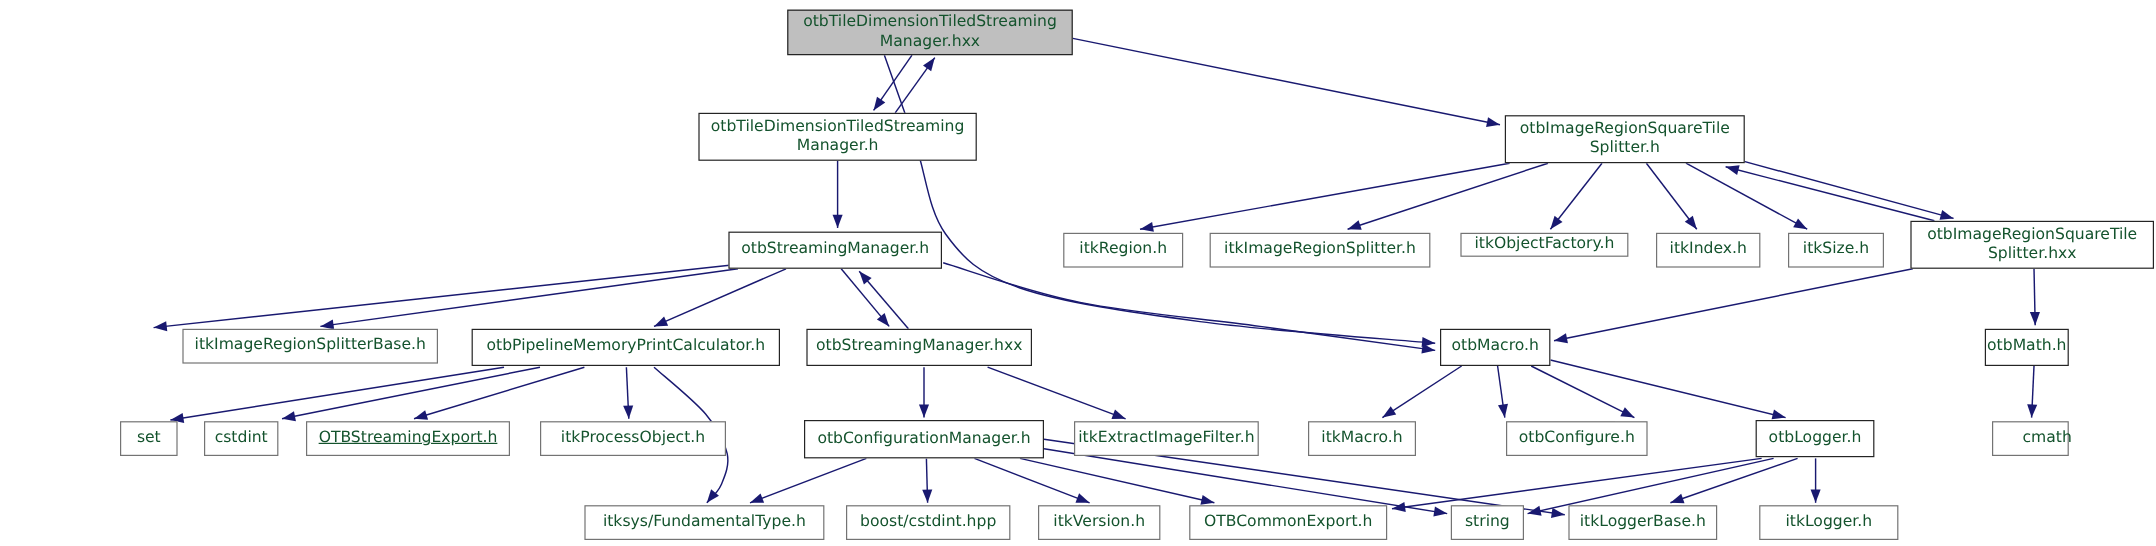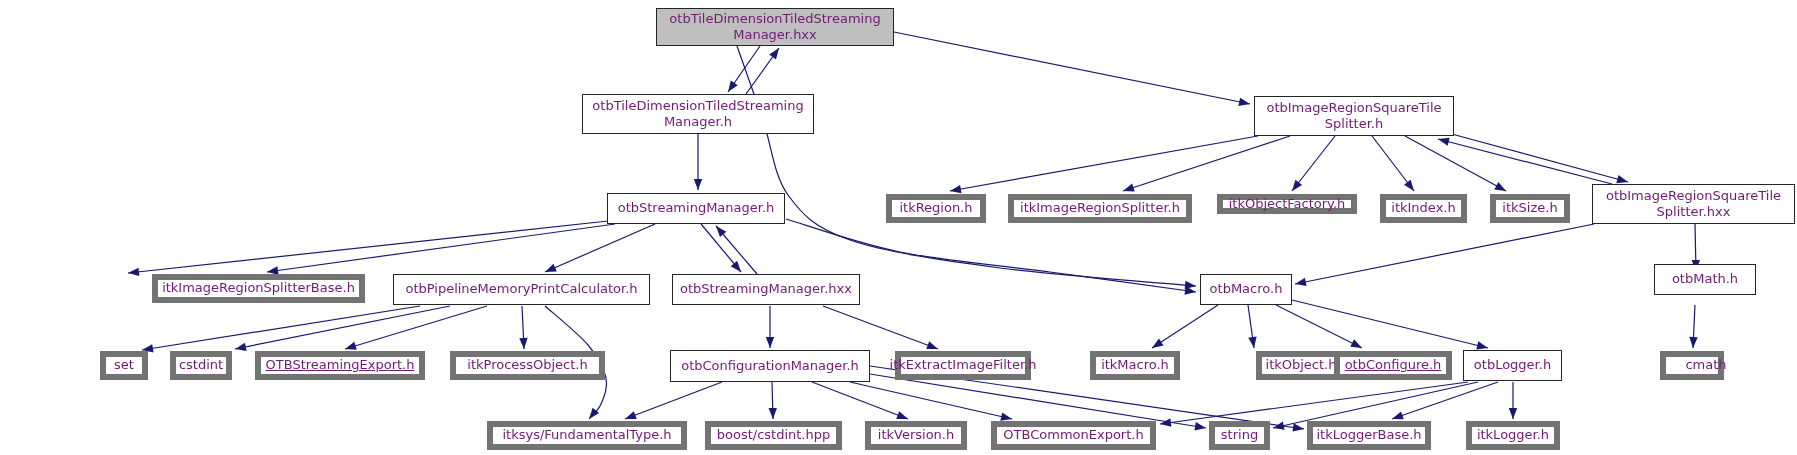--- a/index.html
+++ b/index.html
@@ -3,34 +3,34 @@
 <meta charset="utf-8">
 <style>
   html,body{margin:0;padding:0;background:#ffffff;}
   #canvas{
     position:relative;
     width:1797px;height:455px;
     overflow:hidden;
     background:#ffffff;
     font-family:"DejaVu Sans","Liberation Sans",sans-serif;
     font-size:13px;
-    color:#701a75;
+    color:#14532d;
   }
   #edge-layer{position:absolute;left:0;top:0;width:1797px;height:455px;}
   .node{
     position:absolute;
     box-sizing:border-box;
     display:flex;
     align-items:center;
     justify-content:center;
     text-align:center;
     white-space:pre-line;
     line-height:1.25;
     background:#ffffff;
-    border:6px solid #737373;
+    border:1px solid #737373;
     cursor:default;
     z-index:2;
   }
   .node.doc{border:1.5px solid #242424;cursor:pointer;}
   .node.main{background:#bfbfbf;border:1.8px solid #242424;}
 </style>
 </head>
 <body>
 
 <div id="canvas">
@@ -131,32 +131,32 @@
     <div class="node plain" style="left: 1008px; top: 194px; width: 184px; height: 29px;">itkImageRegionSplitter.h</div>
     <div class="node plain" style="left: 1217px; top: 194px; width: 140px; height: 20px;">itkObjectFactory.h</div>
     <div class="node plain" style="left: 1380px; top: 194px; width: 87px; height: 29px;">itkIndex.h</div>
     <div class="node plain" style="left: 1490px; top: 194px; width: 80px; height: 29px;">itkSize.h</div>
     <div class="node doc" style="left: 1592px; top: 184px; width: 203px; height: 40px;">otbImageRegionSquareTile
 Splitter.hxx</div>
     <div class="node plain" style="left: 152px; top: 274px; width: 213px; height: 29px;">itkImageRegionSplitterBase.h</div>
     <div class="node doc" style="left: 393px; top: 274px; width: 257px; height: 31px;">otbPipelineMemoryPrintCalculator.h</div>
     <div class="node doc" style="left: 672px; top: 274px; width: 188px; height: 31px;">otbStreamingManager.hxx</div>
     <div class="node doc" style="left: 1200px; top: 274px; width: 92px; height: 31px;">otbMacro.h</div>
-    <div class="node doc" style="left: 1654px; top: 264px; width: 102px; height: 31px;">otbMath.h</div>
+    <div class="node doc" style="left: 1654px; top: 274px; width: 70px; height: 31px;">otbMath.h</div>
     <div class="node plain" style="left: 100px; top: 351px; width: 48px; height: 29px;">set</div>
     <div class="node plain" style="left: 170px; top: 351px; width: 62px; height: 29px;">cstdint</div>
     <div class="node plain" style="left: 255px; top: 351px; width: 170px; height: 29px; text-decoration: underline;">OTBStreamingExport.h</div>
     <div class="node plain" style="left: 450px; top: 351px; width: 155px; height: 29px;">itkProcessObject.h</div>
     <div class="node doc" style="left: 670px; top: 350px; width: 200px; height: 32px;">otbConfigurationManager.h</div>
-    <div class="node plain" style="left: 895px; top: 351px; width: 136px; height: 29px;">itkExtractImageFilter.h</div>
+    <div class="node plain" style="left: 895px; top: 351px; width: 154px; height: 29px;">itkExtractImageFilter.h</div>
     <div class="node plain" style="left: 1090px; top: 351px; width: 90px; height: 29px;">itkMacro.h</div>
     <div class="node plain" style="left: 1256px; top: 351px; width: 90px; height: 29px;">itkObject.h</div>
-    <div class="node plain" style="left: 1334px; top: 351px; width: 118px; height: 29px; text-decoration: underline;">otbConfigure.h</div>
+    <div class="node plain" style="left: 1255px; top: 351px; width: 118px; height: 29px;">otbConfigure.h</div>
     <div class="node doc" style="left: 1463px; top: 350px; width: 99px; height: 31px;">otbLogger.h</div>
     <div class="node plain" style="left: 1660px; top: 351px; width: 64px; height: 29px; padding-left: 28px;">cmath</div>
     <div class="node plain" style="left: 487px; top: 421px; width: 200px; height: 29px;">itksys/FundamentalType.h</div>
     <div class="node plain" style="left: 705px; top: 421px; width: 137px; height: 29px;">boost/cstdint.hpp</div>
     <div class="node plain" style="left: 865px; top: 421px; width: 102px; height: 29px;">itkVersion.h</div>
     <div class="node plain" style="left: 991px; top: 421px; width: 165px; height: 29px;">OTBCommonExport.h</div>
     <div class="node plain" style="left: 1209px; top: 421px; width: 61px; height: 29px;">string</div>
     <div class="node plain" style="left: 1307px; top: 421px; width: 124px; height: 29px;">itkLoggerBase.h</div>
-    <div class="node plain" style="left: 1466px; top: 421px; width: 94px; height: 29px;">itkLogger.h</div>
+    <div class="node plain" style="left: 1466px; top: 421px; width: 116px; height: 29px;">itkLogger.h</div>
   </div>
 
 </body></html>

